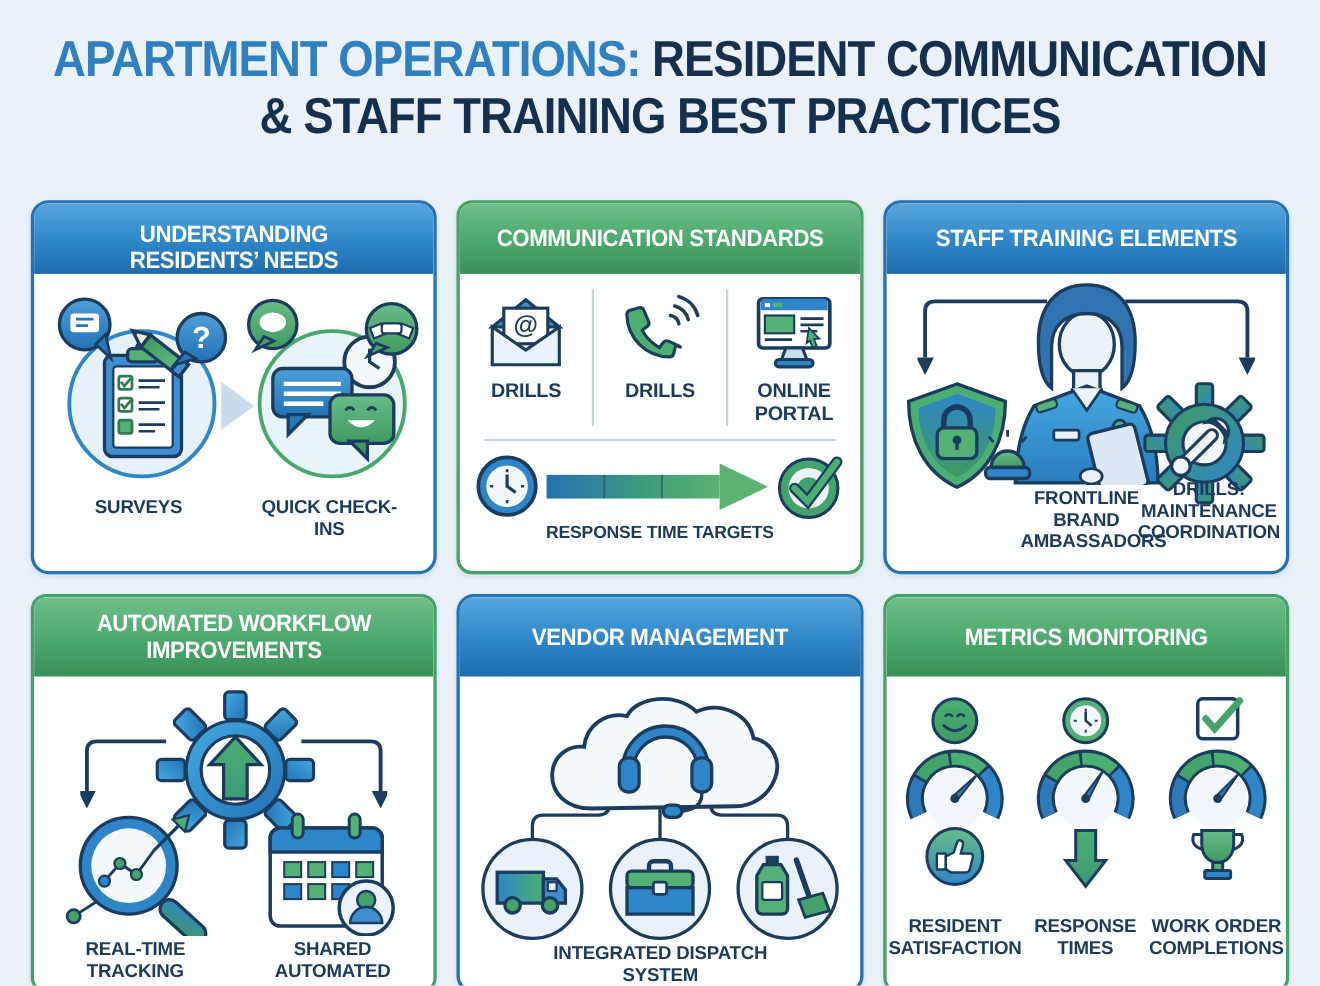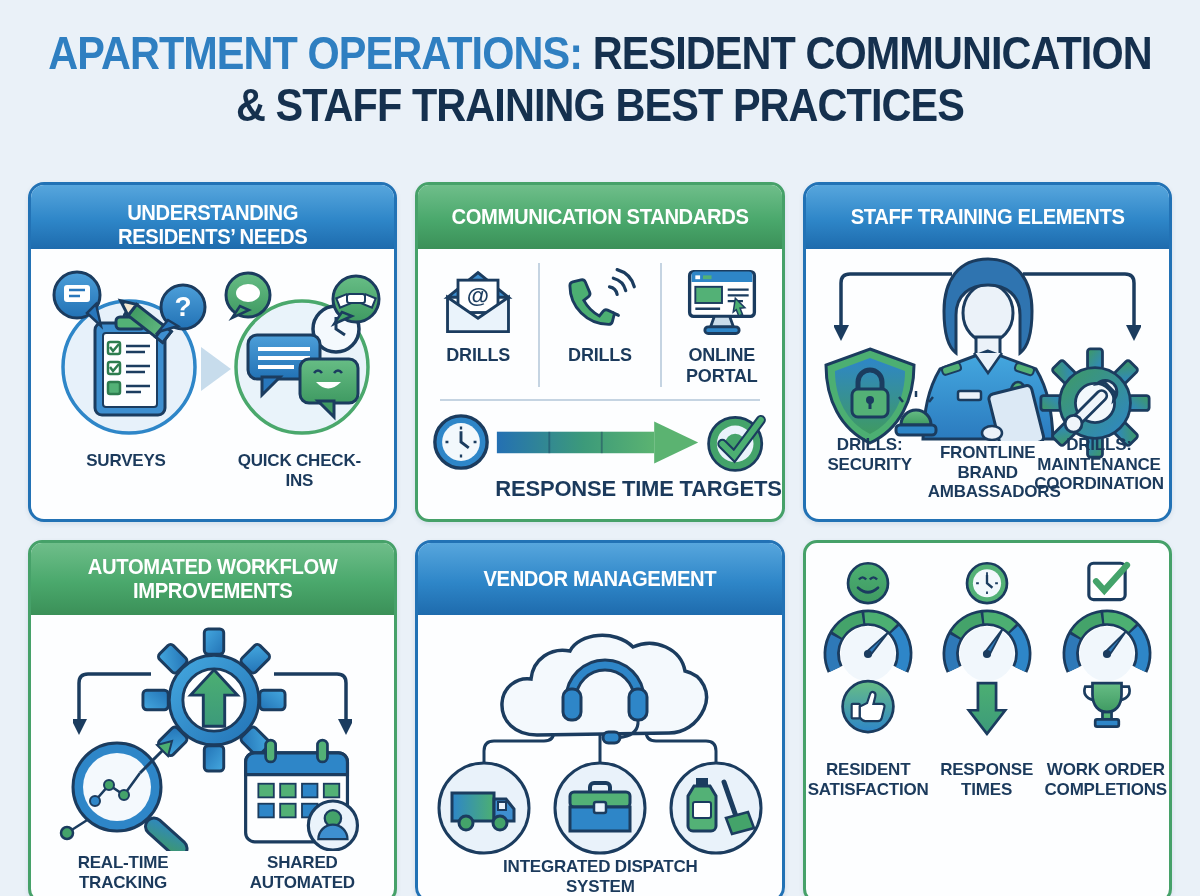--- a/index.html
+++ b/index.html
@@ -38,21 +38,21 @@
   
   .lbl{color:#1B3A5C;font-weight:bold;text-align:center;font-size:17px;line-height:1.16;letter-spacing:-0.2px;}
   .abs{position:absolute;}
   
   .channels{display:flex;margin-top:14px;}
   .channel{flex:1;display:flex;flex-direction:column;align-items:center;gap:2px;padding:0 2px;}
   .channel + .channel{border-left:2px solid #C5D4E2;}
   .channel .lbl{font-size:18px;}
   .h-div{height:2px;background:#C5D4E2;margin:12px 22px 8px;}
   .resp-row{display:flex;align-items:center;justify-content:center;gap:3px;}
-  .resp-label{margin-top:1px;font-size:22px;text-align:right;}
+  .resp-label{margin-top:1px;font-size:16px;}
   
   .gauges{display:flex;justify-content:space-between;padding:0 3px;margin-top:13px;}
   .metric-labels{display:flex;margin-top:18px;}
   .metric-labels .lbl{flex:1;padding:0 2px;}
 </style>
 </head>
 <body>
 
 <div class="title-wrap">
   <div class="title-inner">
@@ -316,21 +316,20 @@
         <circle cx="60" cy="60" r="38"></circle>
       </g>
       <circle cx="60" cy="60" r="21" fill="#F2F8FC" stroke="#1B3C5F" stroke-width="3"></circle>
       <g transform="rotate(-45 60 60)" fill="#EFF5FA" stroke="#1B3C5F" stroke-width="3">
         <rect x="28" y="54" width="48" height="11" rx="5.5"></rect>
         <path d="M76,47 a12,12 0 1 1 0,25 l7,-5 v-15 Z"></path>
         <circle cx="28" cy="59.5" r="9"></circle>
       </g>
     </svg>
 
-    <div class="lbl abs" style="left:4px;top:250px;width:120px">DRILLS: SECURITY</div>
     <div class="lbl abs" style="left:122px;top:258px;width:120px">FRONTLINE BRAND AMBASSADORS</div>
     <div class="lbl abs" style="right:2px;top:250px;width:136px">DRILLS: MAINTENANCE COORDINATION</div>
   </div>
 
   <div class="panel green p-r2">
     <div class="panel-header">
         <span class="hdr-cond">AUTOMATED WORKFLOW IMPROVEMENTS</span>
       </div>
 
     <svg class="abs" style="left:110px;top:84px" width="146" height="146" viewBox="0 0 150 150">
@@ -463,20 +462,23 @@
       <polygon points="58,58 80,52 86,68 64,74" fill="#44A36A" stroke="#1B3C5F" stroke-width="2.6"></polygon>
       <rect x="28" y="18" width="12" height="8" fill="#1B3C5F"></rect>
       <path d="M26,26 h16 l6,10 v30 a5,5 0 0 1 -5,5 H25 a5,5 0 0 1 -5,-5 V36 Z" fill="#53B176" stroke="#1B3C5F" stroke-width="3"></path>
       <rect x="25" y="42" width="18" height="16" rx="2" fill="#FFFFFF" stroke="#1B3C5F" stroke-width="2"></rect>
     </svg>
 
     <div class="lbl abs" style="left:82px;top:314px;width:200px">INTEGRATED DISPATCH SYSTEM</div>
   </div>
 
   <div class="panel green p-r2">
+    <div class="panel-header">
+        <span class="hdr-cond">METRICS MONITORING</span>
+      </div>
 
     <div class="gauges">
       <svg width="118" height="186" viewBox="0 0 130 205">
         <defs>
           <linearGradient id="smg" x1="0" y1="0" x2="0" y2="1">
               <stop offset="0" stop-color="#4CAF72"></stop>
               <stop offset="1" stop-color="#3F9A62"></stop>
             </linearGradient>
           <linearGradient id="thg" x1="0" y1="0" x2="0" y2="1">
               <stop offset="0" stop-color="#67BD85"></stop>

